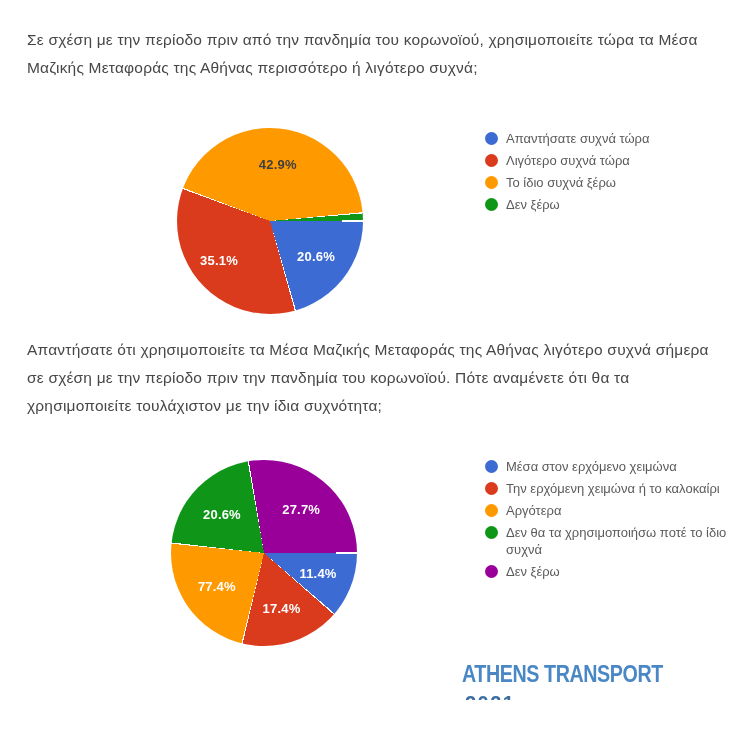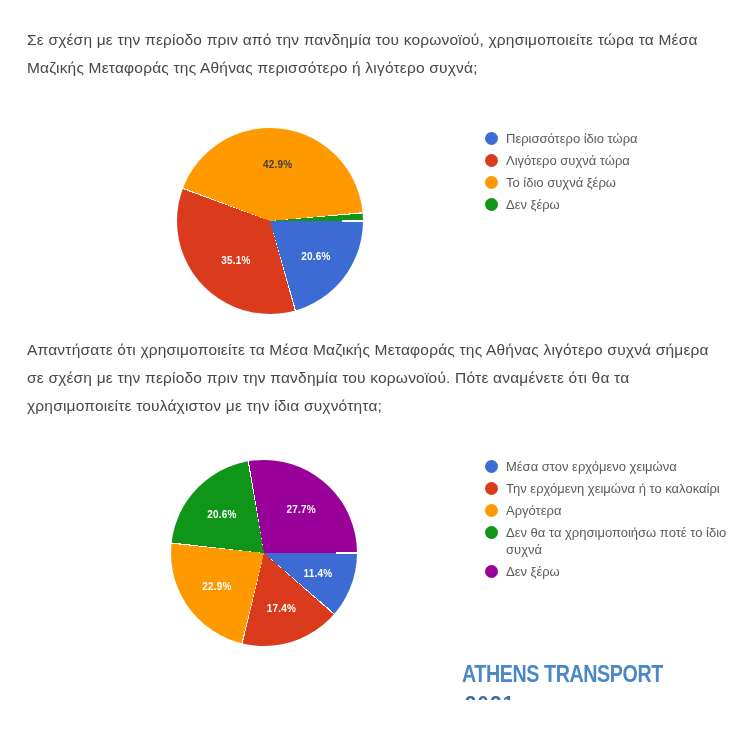--- a/index.html
+++ b/index.html
@@ -30,21 +30,21 @@
     width: 186px;
     height: 186px;
     border-radius: 50%;
   }
   .pie-1 { left: 177px; top: 128px; }
   .pie-2 { left: 171px; top: 460px; }
 
   .pie-label {
     position: absolute;
     transform: translate(-50%, -50%);
-    font-size: 10px;
+    font-size: 13px;
     font-weight: bold;
     letter-spacing: 0.2px;
     white-space: nowrap;
   }
 
   .legend {
     position: absolute;
     left: 485px;
     width: 245px;
     margin: 0;
@@ -92,27 +92,27 @@
 </head>
 <body>
 
 <div class="page">
 
   <p class="question q1">Σε σχέση με την περίοδο πριν από την πανδημία του κορωνοϊού, χρησιμοποιείτε τώρα τα Μέσα Μαζικής Μεταφοράς της Αθήνας περισσότερο ή λιγότερο συχνά;</p>
 
   <section>
     <div class="pie pie-1" style="background: conic-gradient(from 90deg, rgb(255, 255, 255) 0deg, rgb(255, 255, 255) 0.4deg, rgb(59, 107, 211) 0.4deg, rgb(59, 107, 211) 73.76deg, rgb(255, 255, 255) 73.76deg, rgb(255, 255, 255) 74.16deg, rgb(255, 255, 255) 74.16deg, rgb(255, 255, 255) 74.56deg, rgb(217, 59, 28) 74.56deg, rgb(217, 59, 28) 200.12deg, rgb(255, 255, 255) 200.12deg, rgb(255, 255, 255) 200.52deg, rgb(255, 255, 255) 200.52deg, rgb(255, 255, 255) 200.92deg, rgb(255, 153, 0) 200.92deg, rgb(255, 153, 0) 354.56deg, rgb(255, 255, 255) 354.56deg, rgb(255, 255, 255) 354.96deg, rgb(255, 255, 255) 354.96deg, rgb(255, 255, 255) 355.36deg, rgb(15, 150, 24) 355.36deg, rgb(15, 150, 24) 359.6deg, rgb(255, 255, 255) 359.6deg, rgb(255, 255, 255) 360deg);">
         <span class="pie-label" style="left: 139.001px; top: 127.765px; color: rgb(255, 255, 255);">20.6%</span>
-        <span class="pie-label" style="left: 59px; top: 132.073px; color: rgb(255, 255, 255);">35.1%</span>
+        <span class="pie-label" style="left: 42px; top: 132.073px; color: rgb(255, 255, 255);">35.1%</span>
         <span class="pie-label" style="left: 100.766px; top: 35.8653px; color: rgb(63, 63, 63);">42.9%</span>
       </div>
     <ul class="legend legend-1">
         <li>
           <span class="swatch" style="background: rgb(59, 107, 211);"></span>
-          <span>Περισσότερο ίδιο τώρα</span>
+          <span>Απαντήσατε συχνά τώρα</span>
         </li>
         <li>
           <span class="swatch" style="background: rgb(217, 59, 28);"></span>
           <span>Λιγότερο συχνά τώρα</span>
         </li>
         <li>
           <span class="swatch" style="background: rgb(255, 153, 0);"></span>
           <span>Το ίδιο συχνά ξέρω</span>
         </li>
         <li>
@@ -121,21 +121,21 @@
         </li>
       </ul>
   </section>
 
   <p class="question q2">Απαντήσατε ότι χρησιμοποιείτε τα Μέσα Μαζικής Μεταφοράς της Αθήνας λιγότερο συχνά σήμερα σε σχέση με την περίοδο πριν την πανδημία του κορωνοϊού. Πότε αναμένετε ότι θα τα χρησιμοποιείτε τουλάχιστον με την ίδια συχνότητα;</p>
 
   <section>
     <div class="pie pie-2" style="background: conic-gradient(from 90deg, rgb(255, 255, 255) 0deg, rgb(255, 255, 255) 0.4deg, rgb(59, 107, 211) 0.4deg, rgb(59, 107, 211) 40.64deg, rgb(255, 255, 255) 40.64deg, rgb(255, 255, 255) 41.04deg, rgb(255, 255, 255) 41.04deg, rgb(255, 255, 255) 41.44deg, rgb(217, 59, 28) 41.44deg, rgb(217, 59, 28) 103.28deg, rgb(255, 255, 255) 103.28deg, rgb(255, 255, 255) 103.68deg, rgb(255, 255, 255) 103.68deg, rgb(255, 255, 255) 104.08deg, rgb(255, 153, 0) 104.08deg, rgb(255, 153, 0) 185.72deg, rgb(255, 255, 255) 185.72deg, rgb(255, 255, 255) 186.12deg, rgb(255, 255, 255) 186.12deg, rgb(255, 255, 255) 186.52deg, rgb(15, 150, 24) 186.52deg, rgb(15, 150, 24) 259.88deg, rgb(255, 255, 255) 259.88deg, rgb(255, 255, 255) 260.28deg, rgb(255, 255, 255) 260.28deg, rgb(255, 255, 255) 260.68deg, rgb(153, 0, 153) 260.68deg, rgb(153, 0, 153) 359.6deg, rgb(255, 255, 255) 359.6deg, rgb(255, 255, 255) 360deg);">
         <span class="pie-label" style="left: 147.001px; top: 113.212px; color: rgb(255, 255, 255);">11.4%</span>
         <span class="pie-label" style="left: 110.473px; top: 147.949px; color: rgb(255, 255, 255);">17.4%</span>
-        <span class="pie-label" style="left: 45.8255px; top: 126.155px; color: rgb(255, 255, 255);">22.9%</span>
+        <span class="pie-label" style="left: 45.8255px; top: 126.155px; color: rgb(255, 255, 255);">77.4%</span>
         <span class="pie-label" style="left: 50.9677px; top: 53.529px; color: rgb(255, 255, 255);">20.6%</span>
         <span class="pie-label" style="left: 130.171px; top: 48.9206px; color: rgb(255, 255, 255);">27.7%</span>
       </div>
     <ul class="legend legend-2">
         <li>
           <span class="swatch" style="background: rgb(59, 107, 211);"></span>
           <span>Μέσα στον ερχόμενο χειμώνα</span>
         </li>
         <li>
           <span class="swatch" style="background: rgb(217, 59, 28);"></span>

